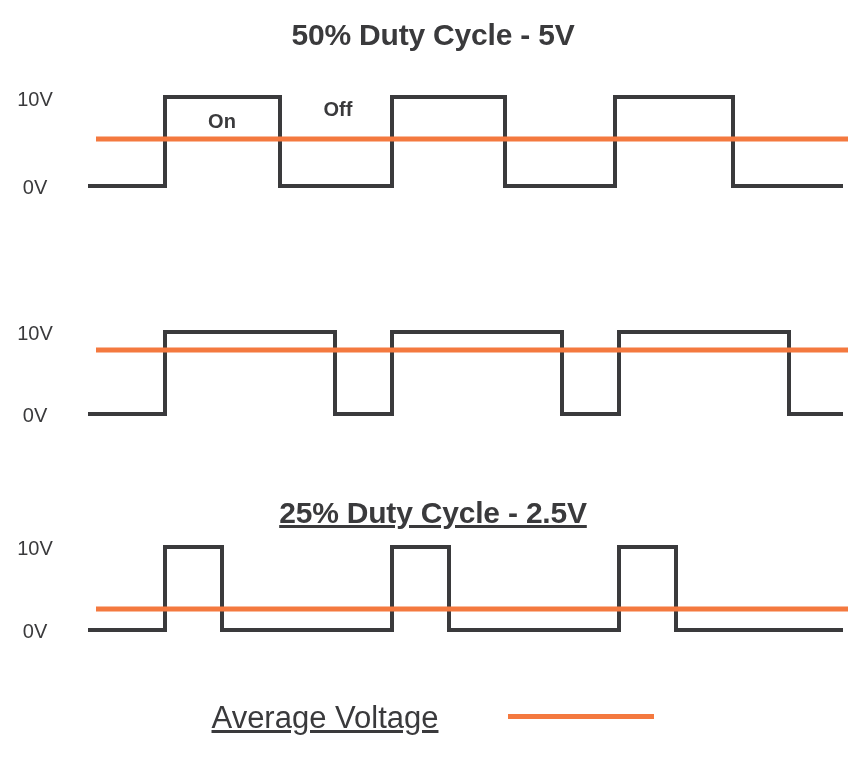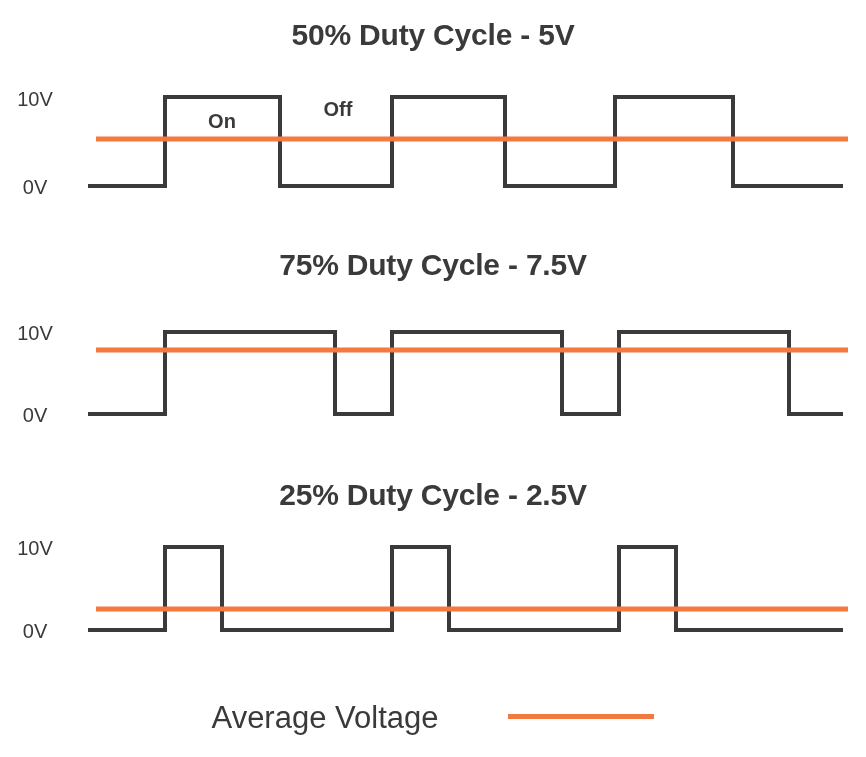--- a/index.html
+++ b/index.html
@@ -62,20 +62,21 @@
     left: 0;
     width: 866px;
     text-align: center;
     white-space: nowrap;
   }
   .legend-text {
     font-size: 31px;
     font-weight: 400;
     color: #3a3a3c;
     vertical-align: middle;
+    text-decoration: underline;
   }
   .legend-swatch {
     display: inline-block;
     vertical-align: middle;
     width: 146px;
     height: 5px;
     background: #f4793f;
     margin-left: 70px;
     margin-bottom: 4px;
   }
@@ -91,31 +92,30 @@
     <div class="axis-label" style="top:176px;left:0;width:70px;">0V</div>
     <div class="state-label" style="top:110px;left:182px;width:80px;">On</div>
     <div class="state-label" style="top:98px;left:298px;width:80px;">Off</div>
     <svg class="plot" width="866" height="112" viewBox="0 0 866 112" style="top:88px;height:112px;">
         <polyline points="88,98 165,98 165,9 280,9 280,98 392,98 392,9 505,9 505,98 615,98 615,9 733,9 733,98 843,98" fill="none" stroke="#3a3a3c" stroke-width="4" stroke-linejoin="miter" stroke-linecap="butt"></polyline>
         <line x1="96" x2="848" y1="51" y2="51" stroke="#f4793f" stroke-width="5"></line>
       </svg>
   </div>
 
   <div class="panel" style="top:230px;height:230px;">
-    <div class="panel-title" style="top:18px;">75% Duty Cycle - 7.5V</div>
     <div class="axis-label" style="top:92px;left:0;width:70px;">10V</div>
     <div class="axis-label" style="top:174px;left:0;width:70px;">0V</div>
     <svg class="plot" width="866" height="106" viewBox="0 0 866 106" style="top:92px;height:106px;">
         <polyline points="88,92 165,92 165,10 335,10 335,92 392,92 392,10 562,10 562,92 619,92 619,10 789,10 789,92 843,92" fill="none" stroke="#3a3a3c" stroke-width="4" stroke-linejoin="miter" stroke-linecap="butt"></polyline>
         <line x1="96" x2="848" y1="28" y2="28" stroke="#f4793f" stroke-width="5"></line>
       </svg>
   </div>
 
   <div class="panel" style="top:460px;height:230px;">
-    <div class="panel-title" style="top:18px;">25% Duty Cycle - 2.5V</div>
+    <div class="panel-title" style="top:36px;text-decoration:underline;">25% Duty Cycle - 2.5V</div>
     <div class="axis-label" style="top:77px;left:0;width:70px;">10V</div>
     <div class="axis-label" style="top:160px;left:0;width:70px;">0V</div>
     <svg class="plot" width="866" height="107" viewBox="0 0 866 107" style="top:77px;height:107px;">
         <polyline points="88,93 165,93 165,10 222,10 222,93 392,93 392,10 449,10 449,93 619,93 619,10 676,10 676,93 843,93" fill="none" stroke="#3a3a3c" stroke-width="4" stroke-linejoin="miter" stroke-linecap="butt"></polyline>
         <line x1="96" x2="848" y1="72" y2="72" stroke="#f4793f" stroke-width="5"></line>
       </svg>
   </div>
 
   <div class="legend" style="top:700px;">
     <span class="legend-text">Average Voltage</span><span class="legend-swatch"></span>

